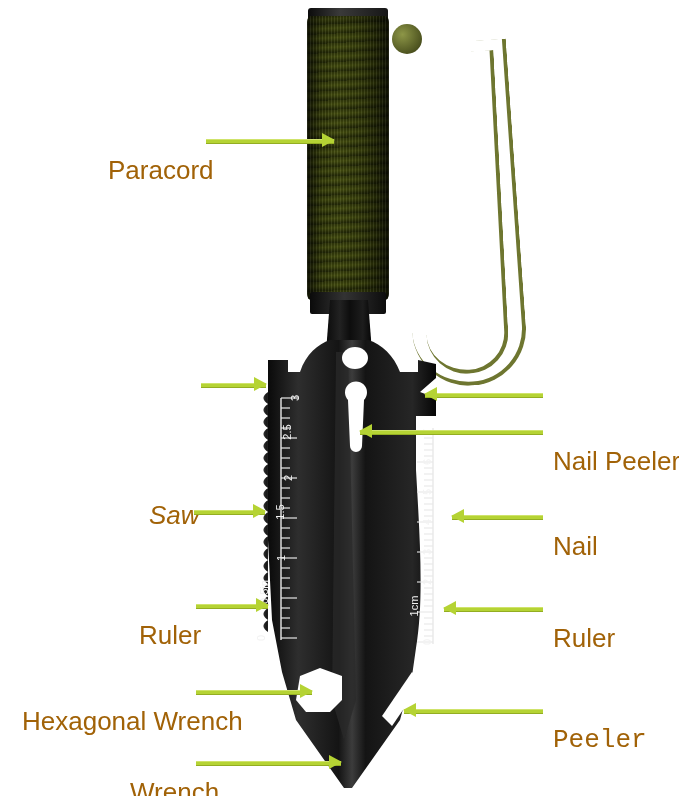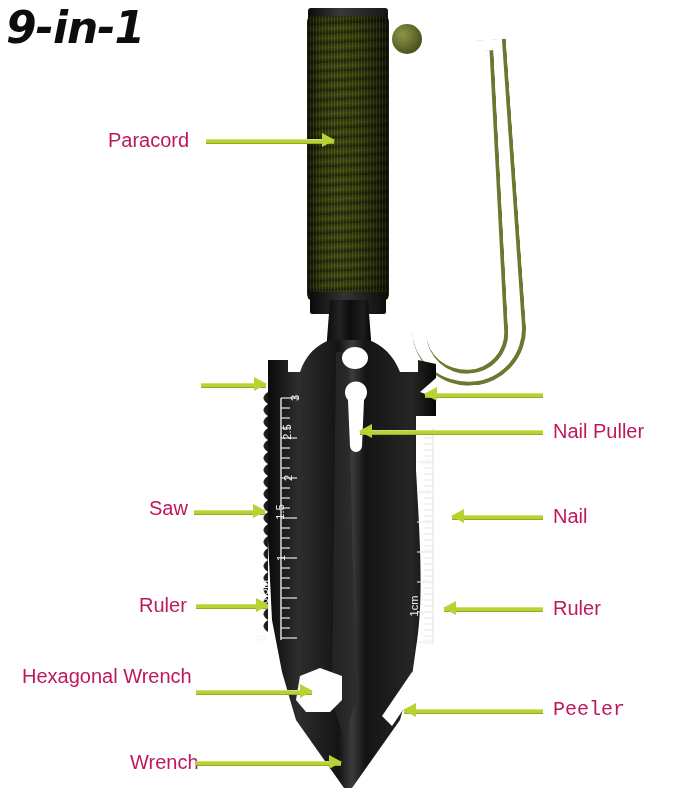--- a/index.html
+++ b/index.html
@@ -14,22 +14,22 @@
   .title{
     position:absolute;left:6px;top:6px;
     font-size:44px;font-weight:bold;font-style:italic;
     letter-spacing:-1px;color:#0d0d0d;line-height:1;
     font-family:"DejaVu Sans",sans-serif;
     white-space:nowrap;
   }
 
   
   .label{
-    position:absolute;font-size:20px;color:#be185d;
-    white-space:nowrap;line-height:1;
+    position:absolute;font-size:26px;color:#a16207;
+    white-space:nowrap;line-height:1;margin-top:27px;
   }
   .label.right-side{text-align:left;}
   .label.left-side{text-align:right;}
 
   
   .leader{position:absolute;height:6px;}
   .leader .shaft{
     position:absolute;top:2px;left:0;height:2.6px;width:100%;
     background:#b5d334;
     border-top:0.8px solid #cfe36b;border-bottom:0.8px solid #93ad22;
@@ -261,63 +261,62 @@
     <div class="ruler-num rot" style="left:424px;top:636px;">0</div>
     <div class="ruler-num rot" style="left:404px;top:600px;">1cm</div>
     <div class="ruler-num rot" style="left:424px;top:576px;">2</div>
     <div class="ruler-num rot" style="left:424px;top:546px;">3</div>
     <div class="ruler-num rot" style="left:424px;top:516px;">4</div>
     <div class="ruler-num rot" style="left:424px;top:486px;">5</div>
     <div class="ruler-num rot" style="left:424px;top:456px;">6</div>
     <div class="ruler-num rot" style="left:424px;top:426px;">7</div>
   </div>
 
-  <div class="title">9-in-1</div>
 
   <div class="label left-side" style="left:108px;top:130px;">Paracord</div>
   <div class="leader to-right" style="left:206px;top:137px;width:128px;">
     <div class="shaft"></div>
     <div class="head"></div>
   </div>
 
   <div class="leader to-right" style="left:201px;top:381px;width:65px;">
     <div class="shaft"></div>
     <div class="head"></div>
   </div>
 
-  <div class="label left-side" style="left:149px;top:498px;">Saw</div>
+  <div class="label left-side" style="left:149px;top:475px;font-style:italic;">Saw</div>
   <div class="leader to-right" style="left:194px;top:508px;width:71px;">
     <div class="shaft"></div>
     <div class="head"></div>
   </div>
 
   <div class="label left-side" style="left:139px;top:595px;">Ruler</div>
   <div class="leader to-right" style="left:196px;top:602px;width:72px;">
     <div class="shaft"></div>
     <div class="head"></div>
   </div>
 
-  <div class="label left-side" style="left:22px;top:666px;">Hexagonal Wrench</div>
+  <div class="label left-side" style="left:22px;top:681px;">Hexagonal Wrench</div>
   <div class="leader to-right" style="left:196px;top:688px;width:116px;">
     <div class="shaft"></div>
     <div class="head"></div>
   </div>
 
   <div class="label left-side" style="left:130px;top:752px;">Wrench</div>
   <div class="leader to-right" style="left:196px;top:759px;width:145px;">
     <div class="shaft"></div>
     <div class="head"></div>
   </div>
 
   <div class="leader to-left" style="left:425px;top:391px;width:118px;">
     <div class="shaft"></div>
     <div class="head"></div>
   </div>
 
-  <div class="label right-side" style="left:553px;top:421px;">Nail Puller</div>
+  <div class="label right-side" style="left:553px;top:421px;">Nail Peeler</div>
   <div class="leader to-left" style="left:360px;top:428px;width:183px;">
     <div class="shaft"></div>
     <div class="head"></div>
   </div>
 
   <div class="label right-side" style="left:553px;top:506px;">Nail</div>
   <div class="leader to-left" style="left:452px;top:513px;width:91px;">
     <div class="shaft"></div>
     <div class="head"></div>
   </div>

